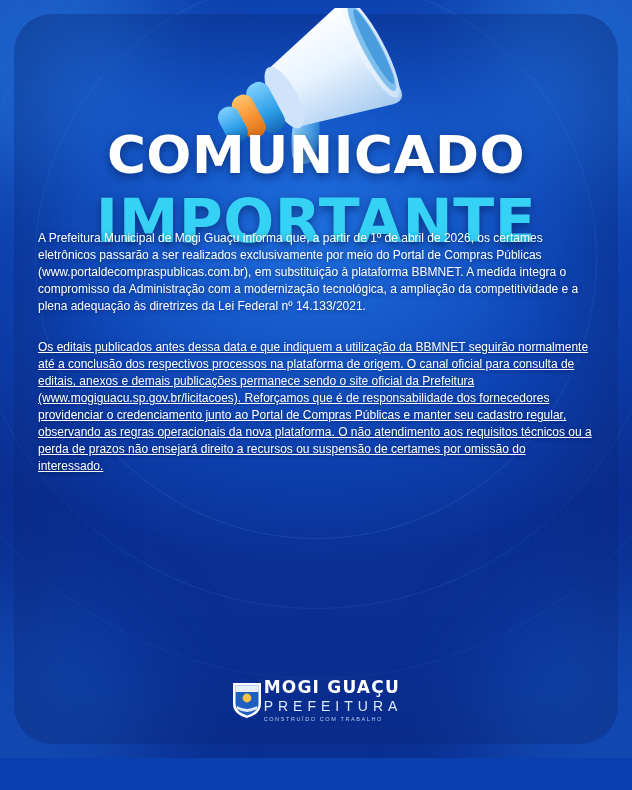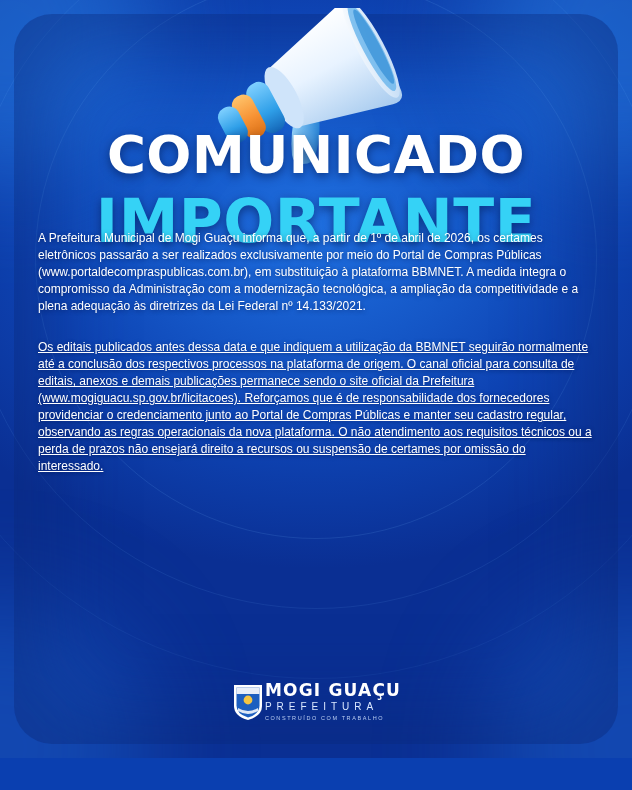--- a/index.html
+++ b/index.html
@@ -133,21 +133,21 @@
     color: #ffffff;
   }
   .footer-title {
     font-family: "DejaVu Sans", sans-serif;
     font-weight: bold;
     font-size: 17px;
     letter-spacing: 1.2px;
     line-height: 1;
   }
   .footer-sub {
-    font-size: 10px;
+    font-size: 14px;
     letter-spacing: 5px;
     margin-top: 3px;
     color: #dbe8ff;
     line-height: 1;
   }
   .footer-slogan {
     font-size: 5.5px;
     letter-spacing: 1.6px;
     margin-top: 4px;
     color: #b9cdf2;

